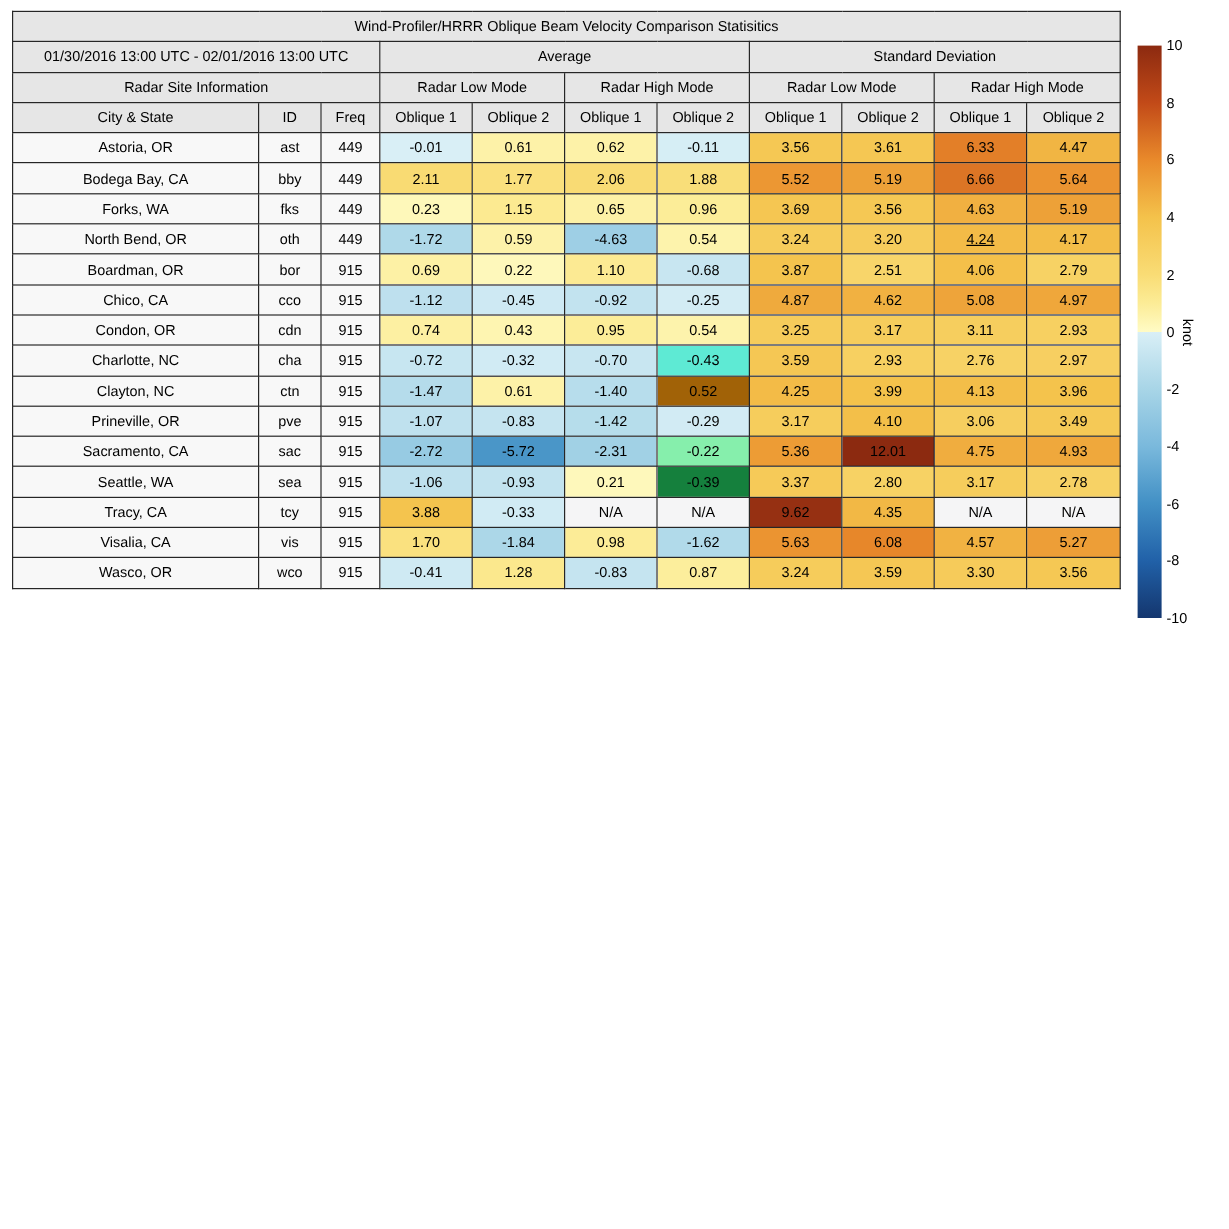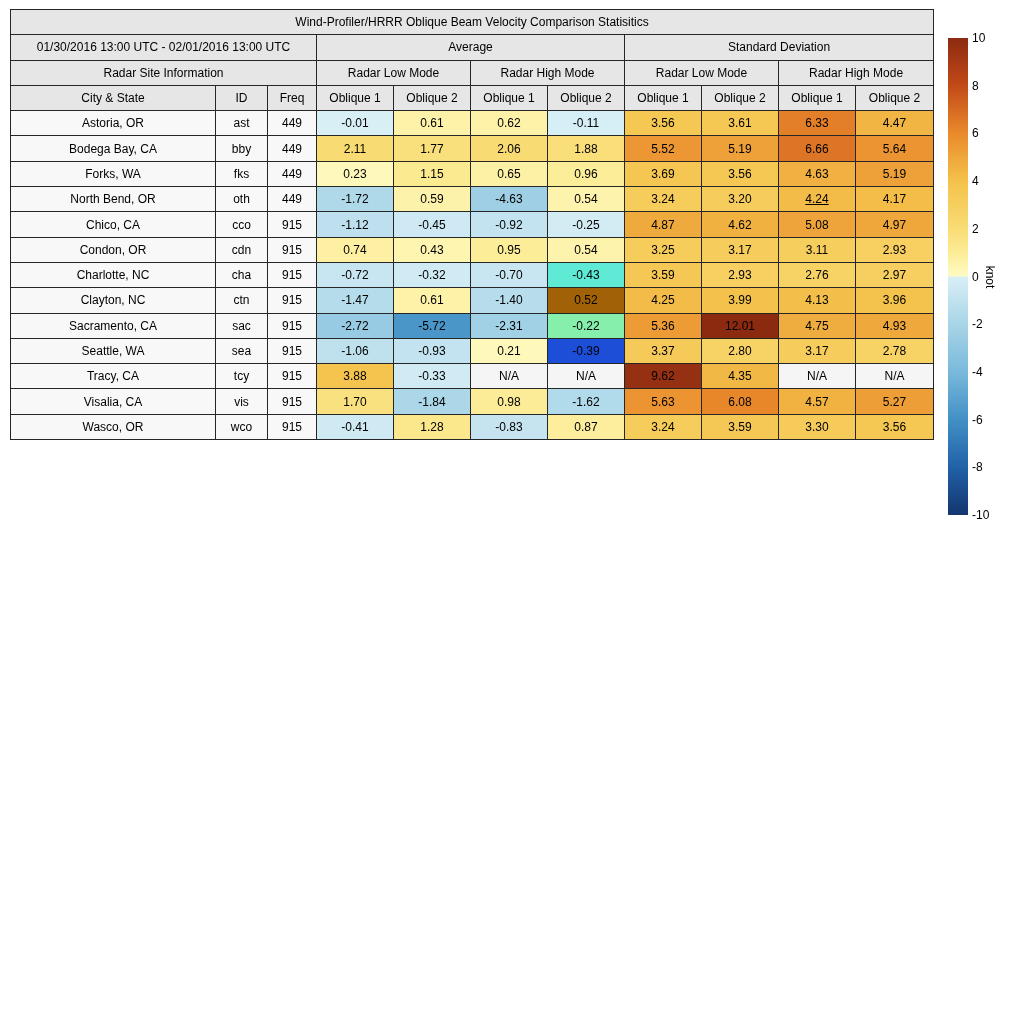--- a/index.html
+++ b/index.html
@@ -125,20 +125,33 @@
           <td style="background: rgb(175, 217, 233);">-1.72</td>
           <td style="background: rgb(253, 242, 169);">0.59</td>
           <td style="background: rgb(158, 207, 229);">-4.63</td>
           <td style="background: rgb(253, 243, 172);">0.54</td>
           <td style="background: rgb(246, 204, 91);">3.24</td>
           <td style="background: rgb(246, 204, 92);">3.20</td>
           <td style="background: rgb(243, 187, 71); text-decoration: underline;">4.24</td>
           <td style="background: rgb(243, 189, 72);">4.17</td>
         </tr>
         <tr>
+          <td class="lbl">Boardman, OR</td>
+          <td class="lbl">bor</td>
+          <td class="lbl">915</td>
+          <td style="background: rgb(253, 241, 165);">0.69</td>
+          <td style="background: rgb(254, 248, 187);">0.22</td>
+          <td style="background: rgb(252, 234, 147);">1.10</td>
+          <td style="background: rgb(200, 230, 241);">-0.68</td>
+          <td style="background: rgb(244, 196, 78);">3.87</td>
+          <td style="background: rgb(248, 213, 106);">2.51</td>
+          <td style="background: rgb(244, 192, 74);">4.06</td>
+          <td style="background: rgb(247, 210, 100);">2.79</td>
+        </tr>
+        <tr>
           <td class="lbl">Chico, CA</td>
           <td class="lbl">cco</td>
           <td class="lbl">915</td>
           <td style="background: rgb(190, 224, 238);">-1.12</td>
           <td style="background: rgb(206, 233, 243);">-0.45</td>
           <td style="background: rgb(194, 227, 239);">-0.92</td>
           <td style="background: rgb(211, 236, 244);">-0.25</td>
           <td style="background: rgb(239, 170, 61);">4.87</td>
           <td style="background: rgb(241, 177, 65);">4.62</td>
           <td style="background: rgb(238, 164, 58);">5.08</td>
@@ -177,40 +190,53 @@
           <td style="background: rgb(181, 220, 235);">-1.47</td>
           <td style="background: rgb(253, 242, 168);">0.61</td>
           <td style="background: rgb(183, 221, 236);">-1.40</td>
           <td style="background: #a16207;">0.52</td>
           <td style="background: rgb(243, 187, 71);">4.25</td>
           <td style="background: rgb(244, 194, 75);">3.99</td>
           <td style="background: rgb(243, 190, 73);">4.13</td>
           <td style="background: rgb(244, 195, 76);">3.96</td>
         </tr>
         <tr>
+          <td class="lbl">Prineville, OR</td>
+          <td class="lbl">pve</td>
+          <td class="lbl">915</td>
+          <td style="background: rgb(191, 225, 238);">-1.07</td>
+          <td style="background: rgb(197, 228, 240);">-0.83</td>
+          <td style="background: rgb(182, 221, 235);">-1.42</td>
+          <td style="background: rgb(210, 235, 244);">-0.29</td>
+          <td style="background: rgb(246, 205, 92);">3.17</td>
+          <td style="background: rgb(243, 191, 73);">4.10</td>
+          <td style="background: rgb(246, 206, 95);">3.06</td>
+          <td style="background: rgb(245, 201, 86);">3.49</td>
+        </tr>
+        <tr>
           <td class="lbl">Sacramento, CA</td>
           <td class="lbl">sac</td>
           <td class="lbl">915</td>
           <td style="background: rgb(151, 203, 227);">-2.72</td>
           <td style="background: rgb(74, 150, 200);">-5.72</td>
           <td style="background: rgb(161, 209, 229);">-2.31</td>
           <td style="background: #86efac;">-0.22</td>
           <td style="background: rgb(237, 156, 53);">5.36</td>
           <td style="background: rgb(140, 42, 16);">12.01</td>
           <td style="background: rgb(240, 173, 63);">4.75</td>
           <td style="background: rgb(239, 168, 60);">4.93</td>
         </tr>
         <tr>
           <td class="lbl">Seattle, WA</td>
           <td class="lbl">sea</td>
           <td class="lbl">915</td>
           <td style="background: rgb(191, 225, 238);">-1.06</td>
           <td style="background: rgb(194, 227, 239);">-0.93</td>
           <td style="background: rgb(254, 248, 187);">0.21</td>
-          <td style="background: #1d4ed8;">-0.39</td>
+          <td style="background: #15803d;">-0.39</td>
           <td style="background: rgb(246, 202, 88);">3.37</td>
           <td style="background: rgb(247, 210, 100);">2.80</td>
           <td style="background: rgb(246, 205, 92);">3.17</td>
           <td style="background: rgb(247, 210, 101);">2.78</td>
         </tr>
         <tr>
           <td class="lbl">Tracy, CA</td>
           <td class="lbl">tcy</td>
           <td class="lbl">915</td>
           <td style="background: rgb(244, 196, 78);">3.88</td>

